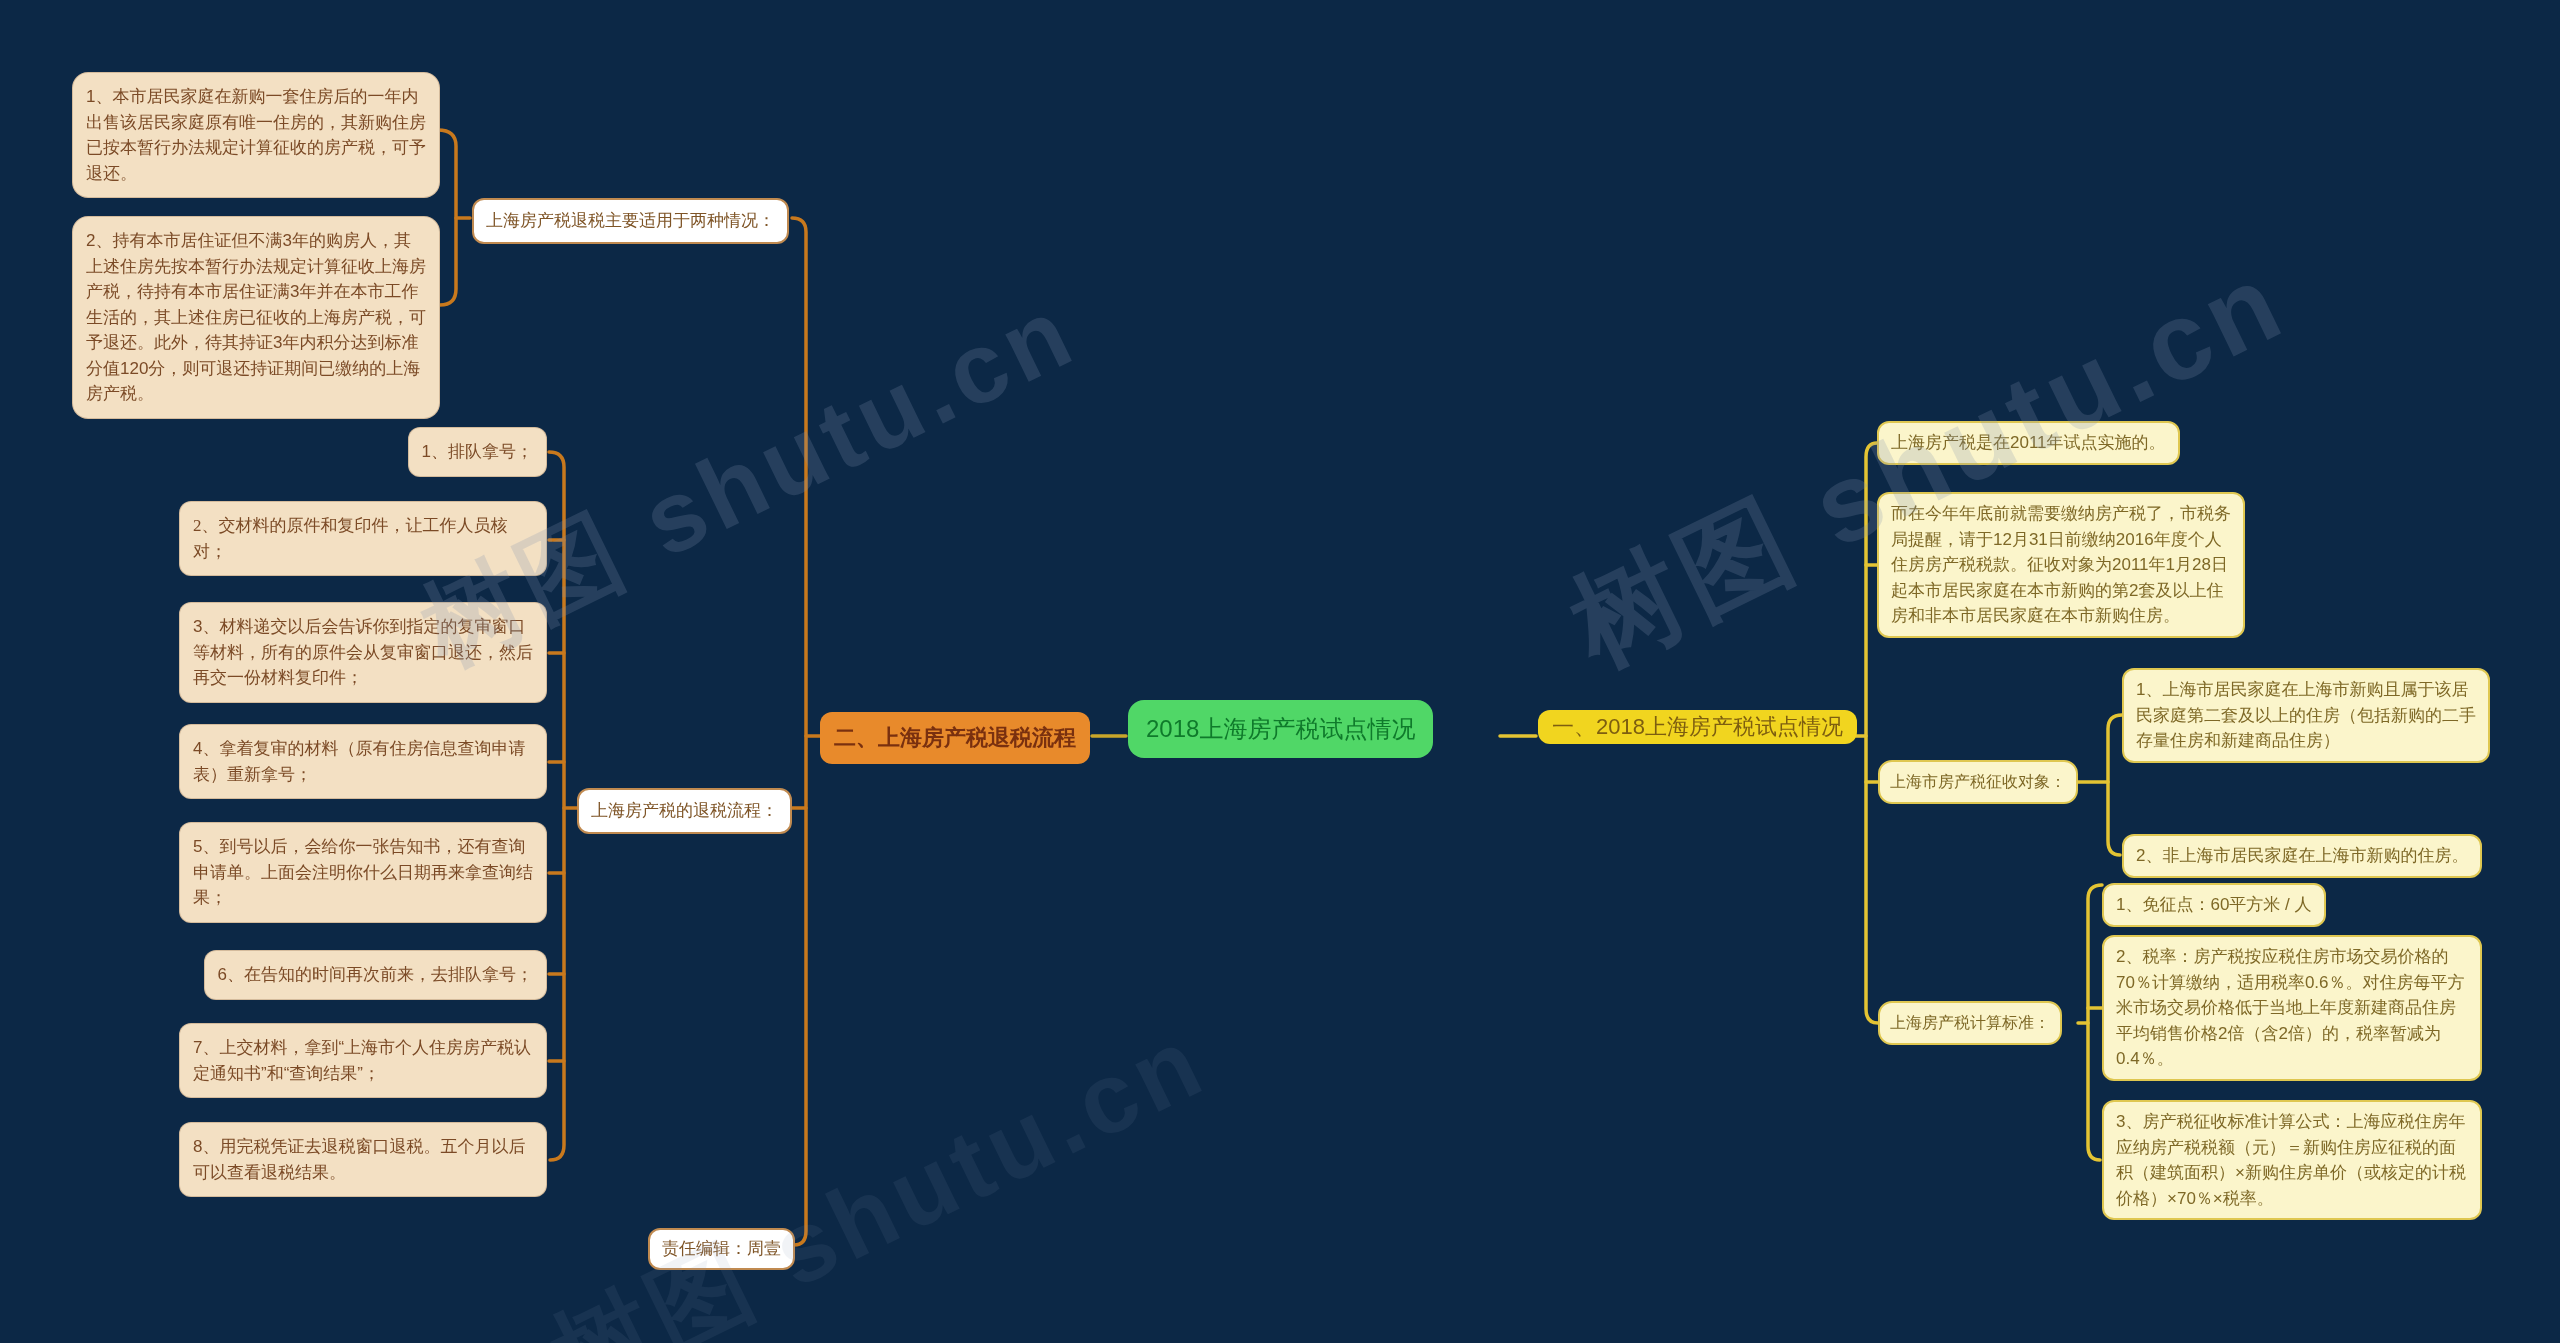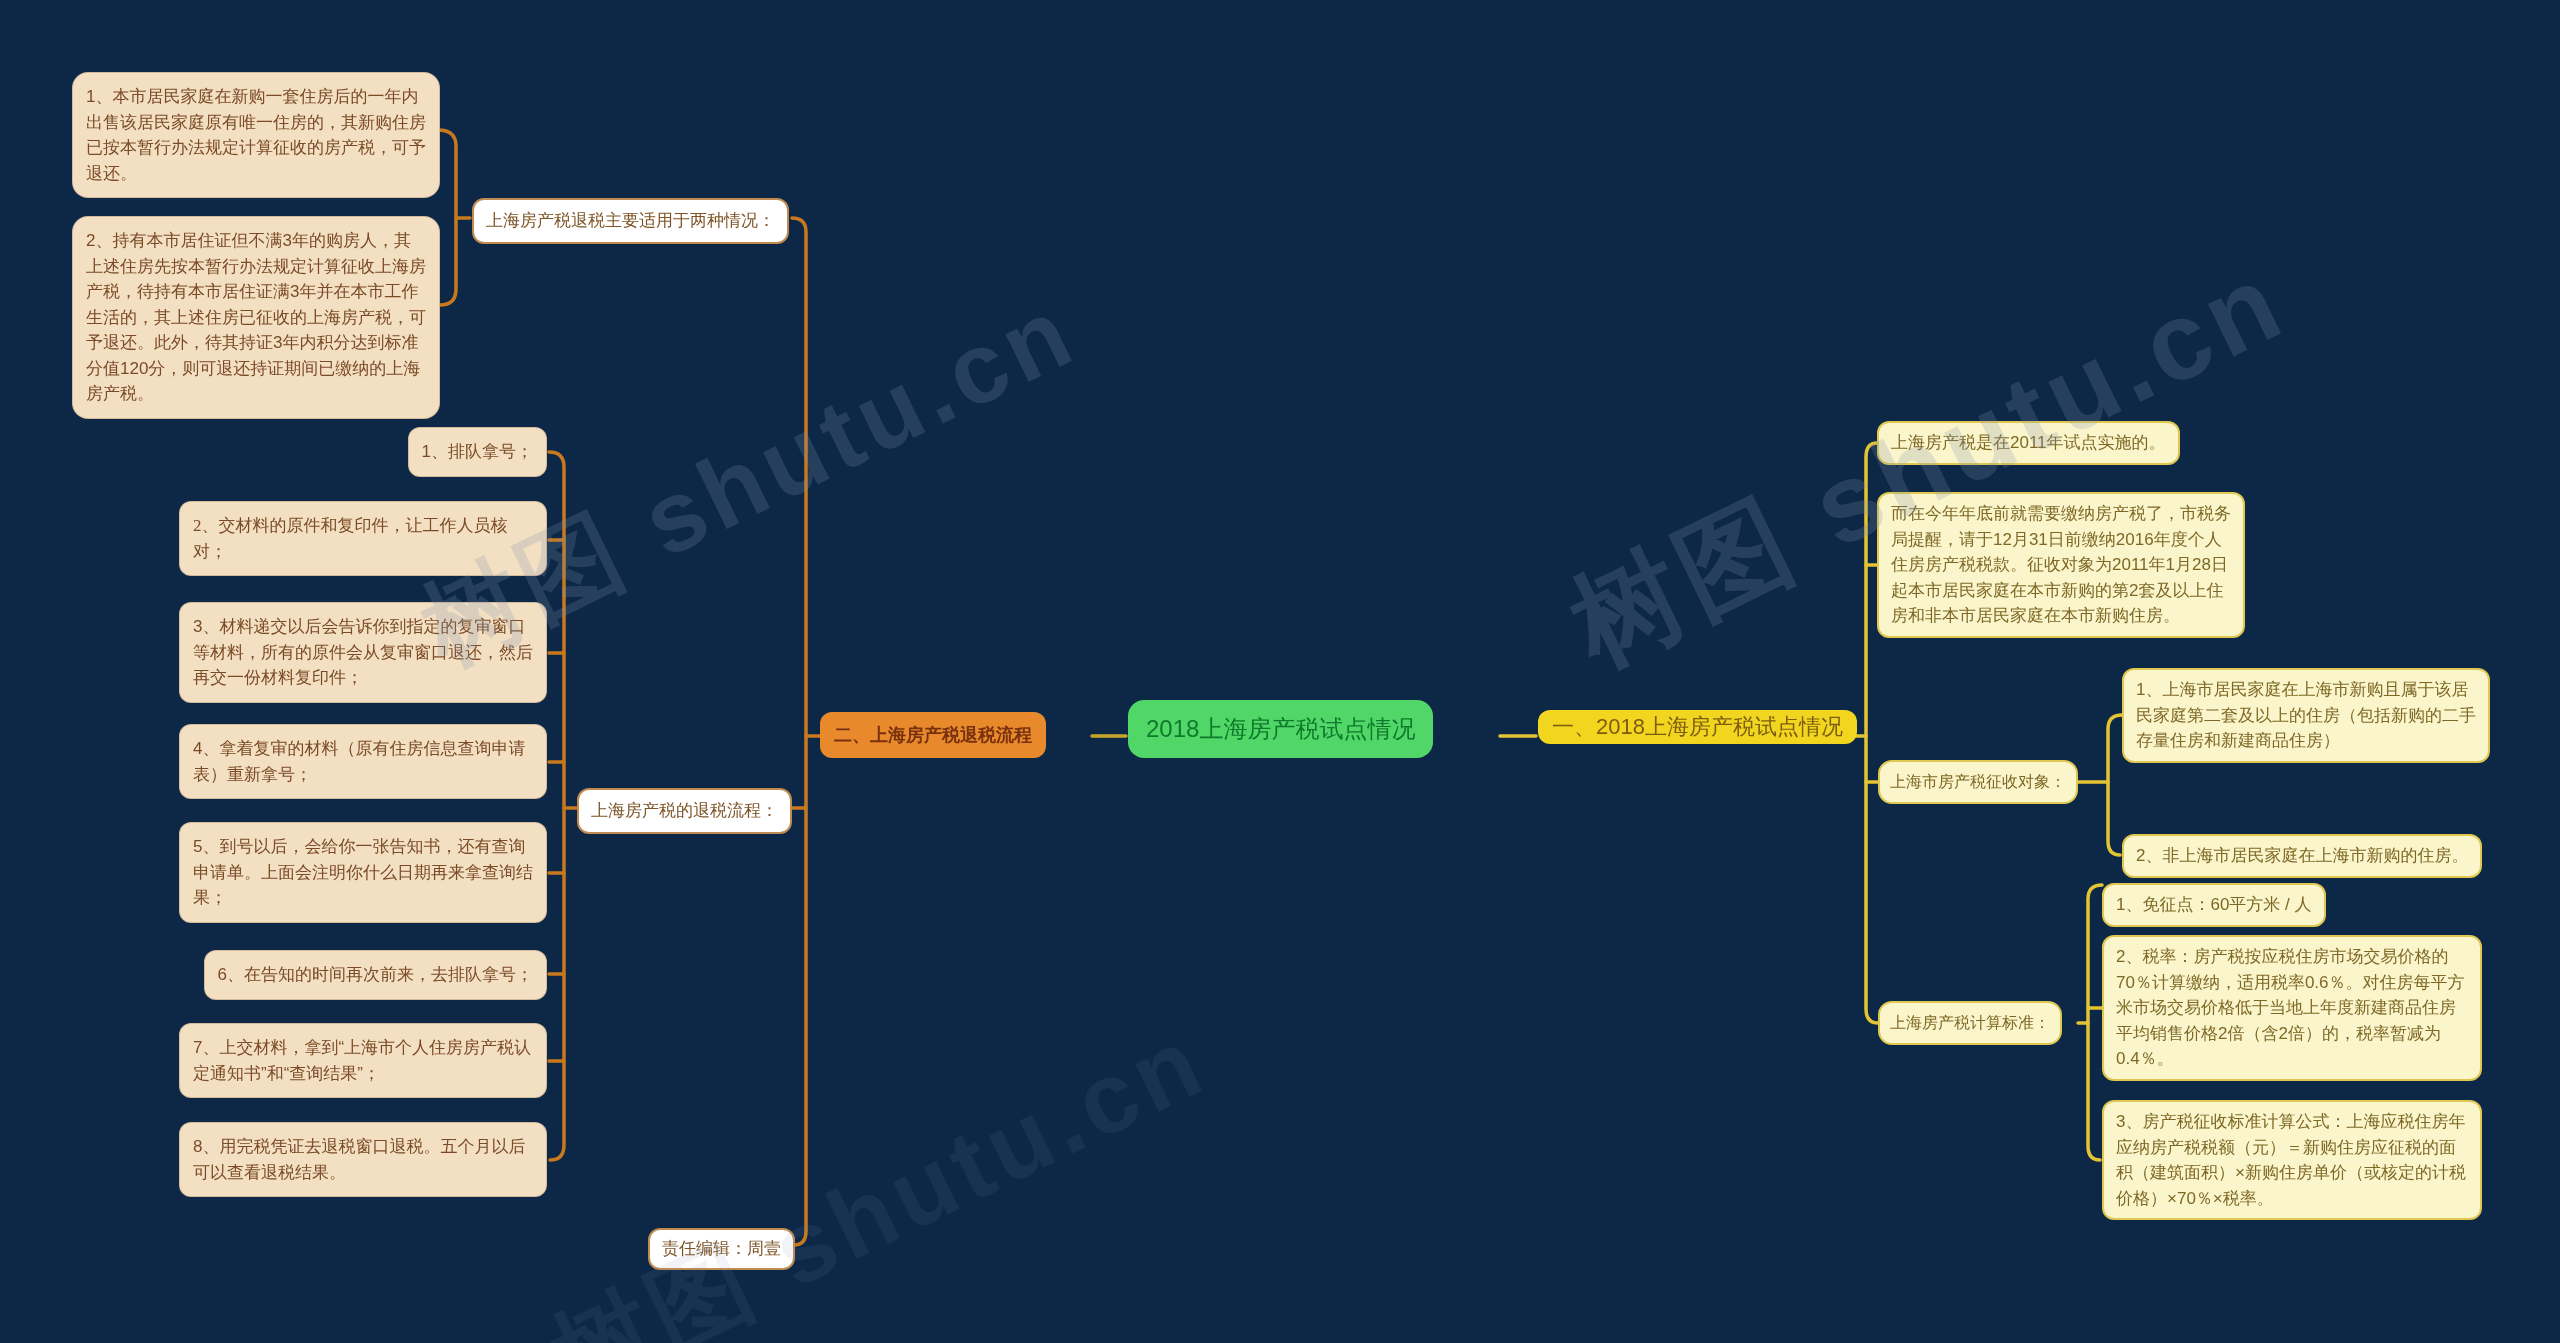--- a/index.html
+++ b/index.html
@@ -52,21 +52,21 @@
   }
   .rnode{
     background:var(--right-box-bg);color:var(--right-text);
     border:2px solid var(--right-box-border);border-radius:14px;
     padding:8px 10px;white-space:nowrap;font-size:16px;
   }
   .nowrap{white-space:nowrap;width:auto;}
 
   .center-node{position:absolute;box-sizing:border-box;border-radius:12px;text-align:center;}
   #node-refund{left:820px;top:712px;background:var(--orange-node-bg);color:var(--orange-node-text);
-    font-size:18px;font-weight:bold;padding:11px 14px;white-space:nowrap;}
+    font-size:22px;font-weight:bold;padding:11px 14px;white-space:nowrap;}
   #node-root{left:1128px;top:700px;background:var(--green-node-bg);color:var(--green-node-text);
     font-size:24px;padding:13px 18px;white-space:nowrap;border-radius:16px;}
   #node-pilot{left:1538px;top:710px;background:var(--yellow-node-bg);color:var(--yellow-node-text);
     font-size:22px;padding:2px 14px;white-space:nowrap;}
 
   .wm{position:absolute;color:var(--watermark);opacity:0.22;font-size:100px;font-weight:bold;
       white-space:nowrap;transform:rotate(-26deg);transform-origin:0 50%;pointer-events:none;letter-spacing:6px;}
 </style>
 </head>
 <body>

